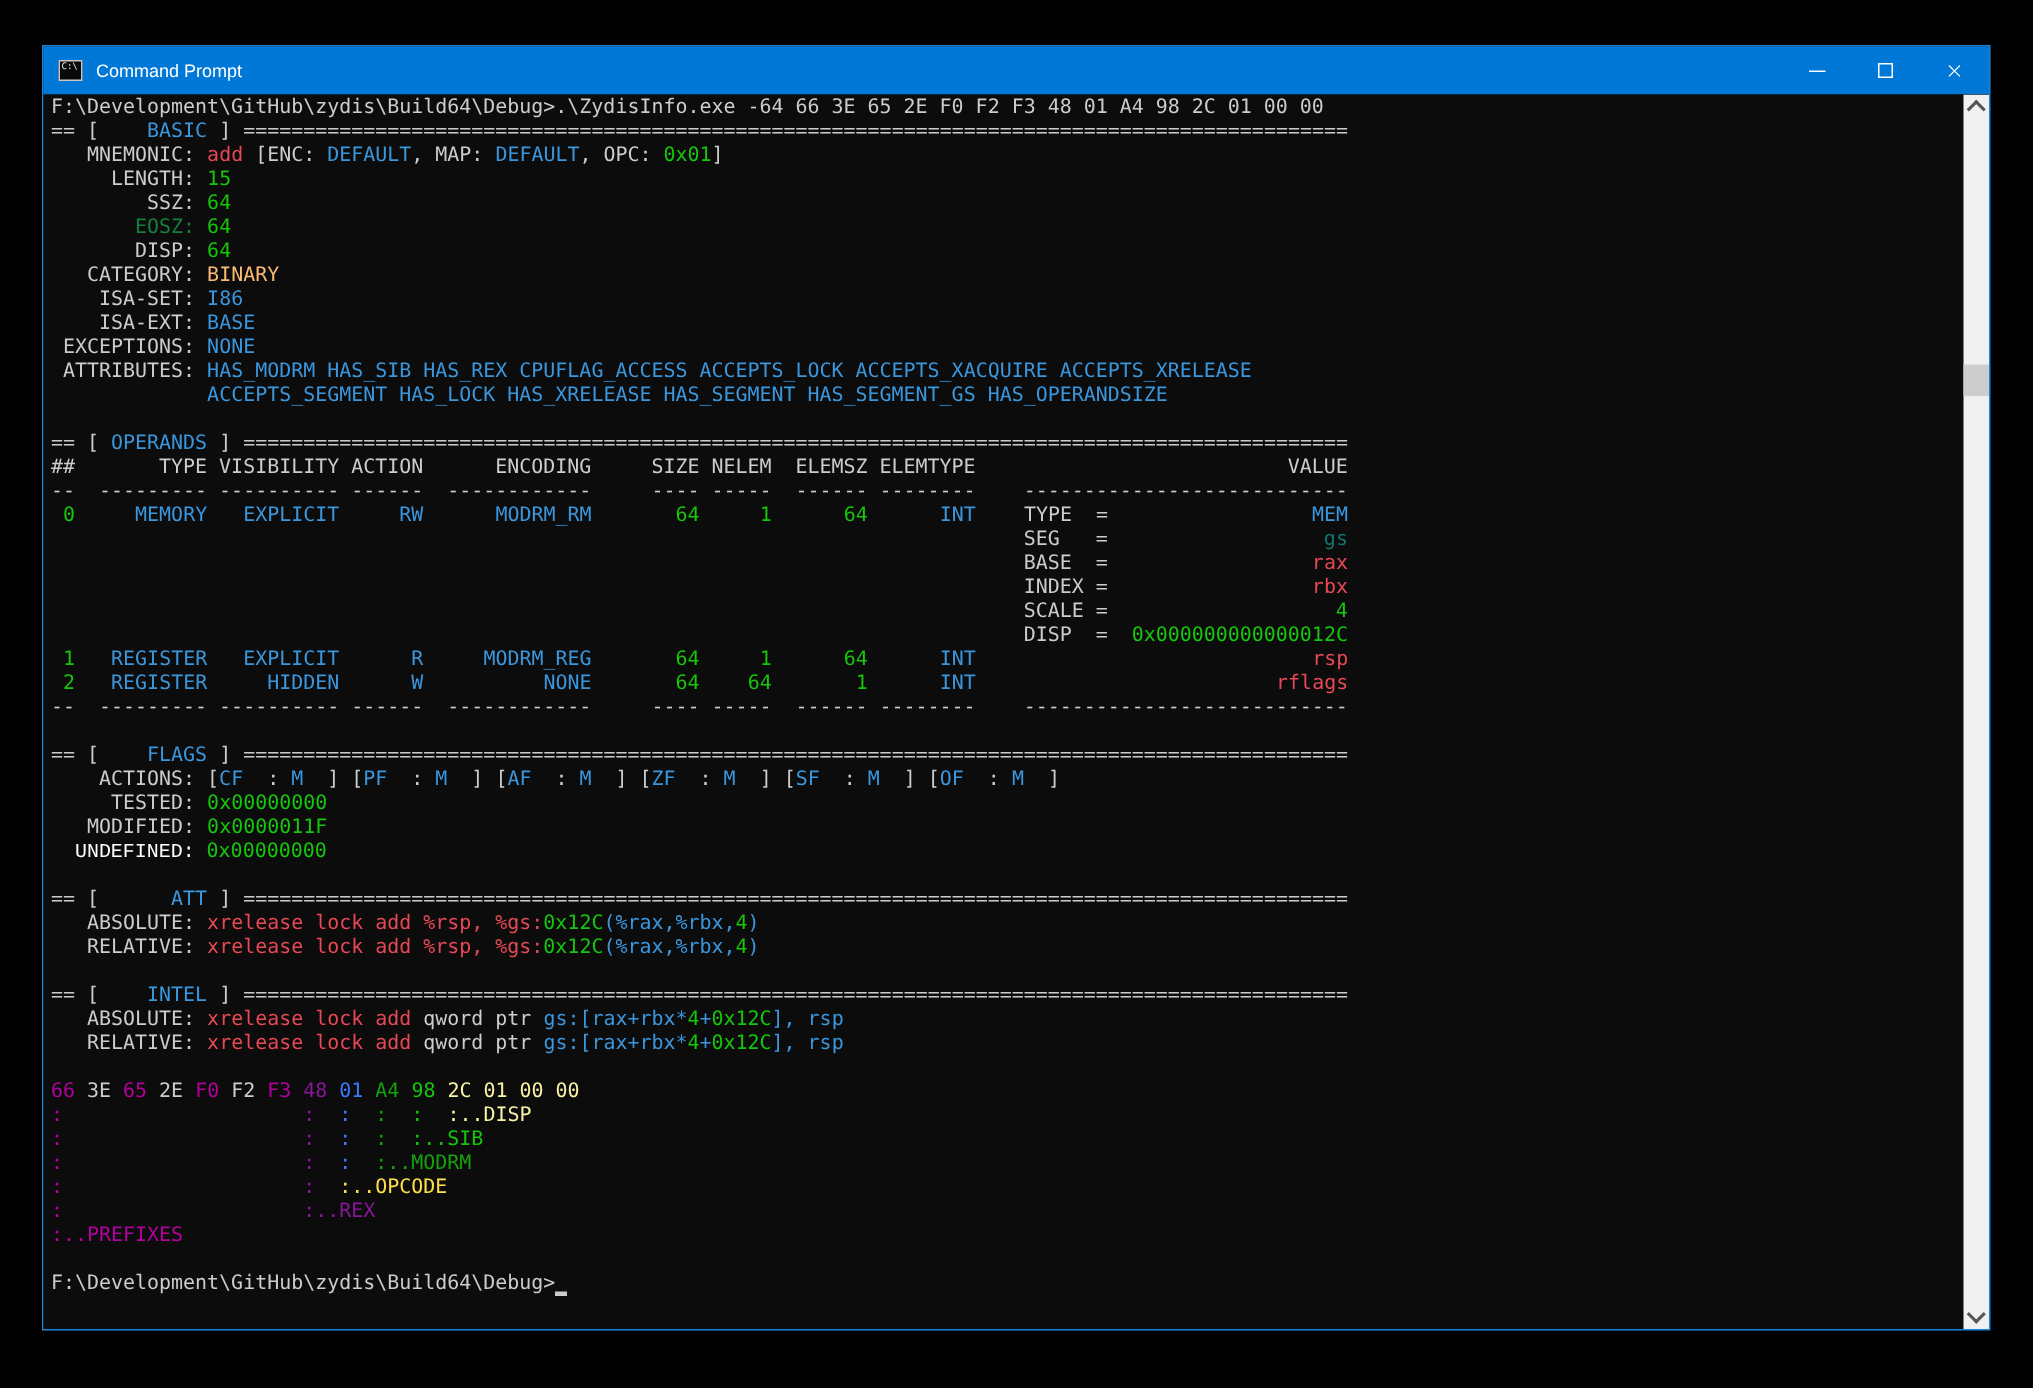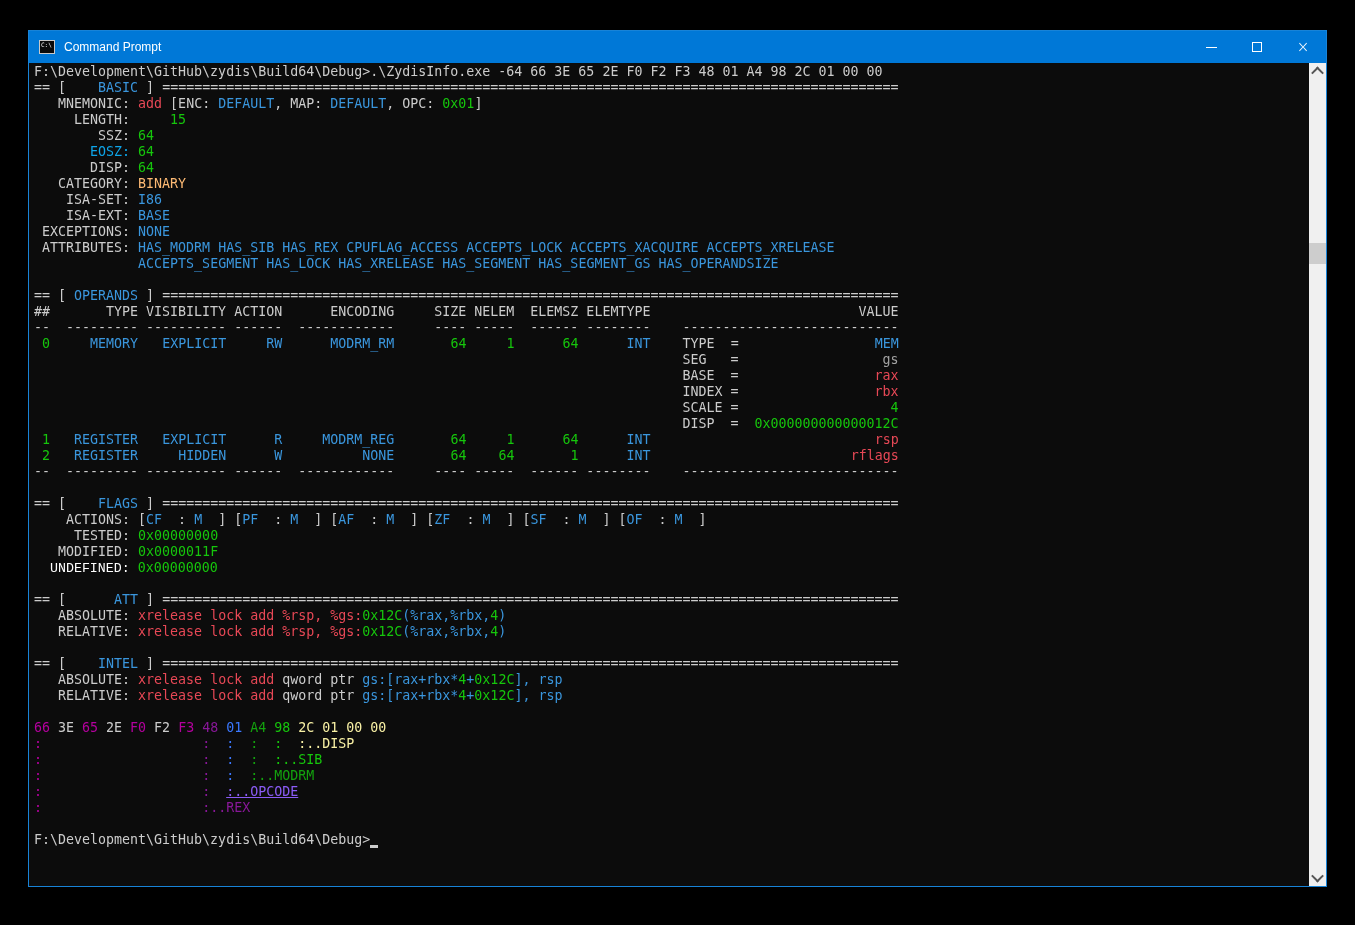--- a/index.html
+++ b/index.html
@@ -70,36 +70,36 @@
     </div>
     <div class="winbtn">
       <div class="close-glyph">×</div>
     </div>
   </div>
   <div class="console">
     <div class="lines">
         <div class="cline"><span style="color: rgb(204, 204, 204);">F:\Development\GitHub\zydis\Build64\Debug&gt;.\ZydisInfo.exe -64 66 3E 65 2E F0 F2 F3 48 01 A4 98 2C 01 00 00</span></div>
         <div class="cline"><span style="color: rgb(204, 204, 204);">== [</span><span style="color: rgb(58, 150, 221);">    BASIC</span><span style="color: rgb(204, 204, 204);"> ] </span><span style="color: rgb(204, 204, 204);">============================================================================================</span></div>
         <div class="cline"><span style="color: rgb(204, 204, 204);">   MNEMONIC: </span><span style="color: rgb(231, 72, 86);">add</span><span style="color: rgb(204, 204, 204);"> [ENC: </span><span style="color: rgb(58, 150, 221);">DEFAULT</span><span style="color: rgb(204, 204, 204);">, MAP: </span><span style="color: rgb(58, 150, 221);">DEFAULT</span><span style="color: rgb(204, 204, 204);">, OPC: </span><span style="color: rgb(22, 198, 12);">0x01</span><span style="color: rgb(204, 204, 204);">]</span></div>
-        <div class="cline"><span style="color: rgb(204, 204, 204);">     LENGTH: </span><span style="color: rgb(22, 198, 12); margin-left: 32px;">15</span></div>
+        <div class="cline"><span style="color: rgb(204, 204, 204);">     LENGTH: </span><span style="color: rgb(22, 198, 12);">15</span></div>
         <div class="cline"><span style="color: rgb(204, 204, 204);">        SSZ: </span><span style="color: rgb(22, 198, 12);">64</span></div>
-        <div class="cline"><span style="color: #0ea5e9;">       EOSZ: </span><span style="color: rgb(22, 198, 12);">64</span></div>
+        <div class="cline"><span style="color: #15803d;">       EOSZ: </span><span style="color: rgb(22, 198, 12);">64</span></div>
         <div class="cline"><span style="color: rgb(204, 204, 204);">       DISP: </span><span style="color: rgb(22, 198, 12);">64</span></div>
         <div class="cline"><span style="color: rgb(204, 204, 204);">   CATEGORY: </span><span style="color: #fdba74;">BINARY</span></div>
         <div class="cline"><span style="color: rgb(204, 204, 204);">    ISA-SET: </span><span style="color: rgb(58, 150, 221);">I86</span></div>
         <div class="cline"><span style="color: rgb(204, 204, 204);">    ISA-EXT: </span><span style="color: rgb(58, 150, 221);">BASE</span></div>
         <div class="cline"><span style="color: rgb(204, 204, 204);"> EXCEPTIONS: </span><span style="color: rgb(58, 150, 221);">NONE</span></div>
         <div class="cline"><span style="color: rgb(204, 204, 204);"> ATTRIBUTES: </span><span style="color: rgb(58, 150, 221);">HAS_MODRM HAS_SIB HAS_REX CPUFLAG_ACCESS ACCEPTS_LOCK ACCEPTS_XACQUIRE ACCEPTS_XRELEASE</span></div>
         <div class="cline"><span style="color: rgb(204, 204, 204);">             </span><span style="color: rgb(58, 150, 221);">ACCEPTS_SEGMENT HAS_LOCK HAS_XRELEASE HAS_SEGMENT HAS_SEGMENT_GS HAS_OPERANDSIZE</span></div>
         <div class="cline"></div>
         <div class="cline"><span style="color: rgb(204, 204, 204);">== [</span><span style="color: rgb(58, 150, 221);"> OPERANDS</span><span style="color: rgb(204, 204, 204);"> ] </span><span style="color: rgb(204, 204, 204);">============================================================================================</span></div>
         <div class="cline"><span style="color: rgb(204, 204, 204);">##       TYPE VISIBILITY ACTION      ENCODING     SIZE NELEM  ELEMSZ ELEMTYPE                          VALUE</span></div>
         <div class="cline"><span style="color: rgb(204, 204, 204);">--  --------- ---------- ------  ------------     ---- -----  ------ --------    ---------------------------</span></div>
         <div class="cline"><span style="color: rgb(204, 204, 204);"> </span><span style="color: rgb(22, 198, 12);">0</span><span style="color: rgb(204, 204, 204);">     </span><span style="color: rgb(58, 150, 221);">MEMORY</span><span style="color: rgb(204, 204, 204);">   </span><span style="color: rgb(58, 150, 221);">EXPLICIT</span><span style="color: rgb(204, 204, 204);">     </span><span style="color: rgb(58, 150, 221);">RW</span><span style="color: rgb(204, 204, 204);">      </span><span style="color: rgb(58, 150, 221);">MODRM_RM</span><span style="color: rgb(204, 204, 204);">       </span><span style="color: rgb(22, 198, 12);">64</span><span style="color: rgb(204, 204, 204);">     </span><span style="color: rgb(22, 198, 12);">1</span><span style="color: rgb(204, 204, 204);">      </span><span style="color: rgb(22, 198, 12);">64</span><span style="color: rgb(204, 204, 204);">      </span><span style="color: rgb(58, 150, 221);">INT</span><span style="color: rgb(204, 204, 204);">    TYPE  =</span><span style="color: rgb(204, 204, 204);">                 </span><span style="color: rgb(58, 150, 221);">MEM</span></div>
-        <div class="cline"><span style="color: rgb(204, 204, 204);">                                                                                 SEG   =                  </span><span style="color: #a3a3a3;">gs</span></div>
+        <div class="cline"><span style="color: rgb(204, 204, 204);">                                                                                 SEG   =                  </span><span style="color: #0f766e;">gs</span></div>
         <div class="cline"><span style="color: rgb(204, 204, 204);">                                                                                 BASE  =                 </span><span style="color: rgb(231, 72, 86);">rax</span></div>
         <div class="cline"><span style="color: rgb(204, 204, 204);">                                                                                 INDEX =                 </span><span style="color: rgb(231, 72, 86);">rbx</span></div>
         <div class="cline"><span style="color: rgb(204, 204, 204);">                                                                                 SCALE =                   </span><span style="color: rgb(22, 198, 12);">4</span></div>
         <div class="cline"><span style="color: rgb(204, 204, 204);">                                                                                 DISP  =  </span><span style="color: rgb(22, 198, 12);">0x000000000000012C</span></div>
         <div class="cline"><span style="color: rgb(204, 204, 204);"> </span><span style="color: rgb(22, 198, 12);">1</span><span style="color: rgb(204, 204, 204);">   </span><span style="color: rgb(58, 150, 221);">REGISTER</span><span style="color: rgb(204, 204, 204);">   </span><span style="color: rgb(58, 150, 221);">EXPLICIT</span><span style="color: rgb(204, 204, 204);">      </span><span style="color: rgb(58, 150, 221);">R</span><span style="color: rgb(204, 204, 204);">     </span><span style="color: rgb(58, 150, 221);">MODRM_REG</span><span style="color: rgb(204, 204, 204);">       </span><span style="color: rgb(22, 198, 12);">64</span><span style="color: rgb(204, 204, 204);">     </span><span style="color: rgb(22, 198, 12);">1</span><span style="color: rgb(204, 204, 204);">      </span><span style="color: rgb(22, 198, 12);">64</span><span style="color: rgb(204, 204, 204);">      </span><span style="color: rgb(58, 150, 221);">INT</span><span style="color: rgb(204, 204, 204);">                            </span><span style="color: rgb(231, 72, 86);">rsp</span></div>
         <div class="cline"><span style="color: rgb(204, 204, 204);"> </span><span style="color: rgb(22, 198, 12);">2</span><span style="color: rgb(204, 204, 204);">   </span><span style="color: rgb(58, 150, 221);">REGISTER</span><span style="color: rgb(204, 204, 204);">     </span><span style="color: rgb(58, 150, 221);">HIDDEN</span><span style="color: rgb(204, 204, 204);">      </span><span style="color: rgb(58, 150, 221);">W</span><span style="color: rgb(204, 204, 204);">          </span><span style="color: rgb(58, 150, 221);">NONE</span><span style="color: rgb(204, 204, 204);">       </span><span style="color: rgb(22, 198, 12);">64</span><span style="color: rgb(204, 204, 204);">    </span><span style="color: rgb(22, 198, 12);">64</span><span style="color: rgb(204, 204, 204);">       </span><span style="color: rgb(22, 198, 12);">1</span><span style="color: rgb(204, 204, 204);">      </span><span style="color: rgb(58, 150, 221);">INT</span><span style="color: rgb(204, 204, 204);">                         </span><span style="color: rgb(231, 72, 86);">rflags</span></div>
         <div class="cline"><span style="color: rgb(204, 204, 204);">--  --------- ---------- ------  ------------     ---- -----  ------ --------    ---------------------------</span></div>
         <div class="cline"></div>
         <div class="cline"><span style="color: rgb(204, 204, 204);">== [</span><span style="color: rgb(58, 150, 221);">    FLAGS</span><span style="color: rgb(204, 204, 204);"> ] </span><span style="color: rgb(204, 204, 204);">============================================================================================</span></div>
         <div class="cline"><span style="color: rgb(204, 204, 204);">    ACTIONS: [</span><span style="color: rgb(58, 150, 221);">CF</span><span style="color: rgb(204, 204, 204);">  : </span><span style="color: rgb(58, 150, 221);">M</span><span style="color: rgb(204, 204, 204);">  ] [</span><span style="color: rgb(58, 150, 221);">PF</span><span style="color: rgb(204, 204, 204);">  : </span><span style="color: rgb(58, 150, 221);">M</span><span style="color: rgb(204, 204, 204);">  ] [</span><span style="color: rgb(58, 150, 221);">AF</span><span style="color: rgb(204, 204, 204);">  : </span><span style="color: rgb(58, 150, 221);">M</span><span style="color: rgb(204, 204, 204);">  ] [</span><span style="color: rgb(58, 150, 221);">ZF</span><span style="color: rgb(204, 204, 204);">  : </span><span style="color: rgb(58, 150, 221);">M</span><span style="color: rgb(204, 204, 204);">  ] [</span><span style="color: rgb(58, 150, 221);">SF</span><span style="color: rgb(204, 204, 204);">  : </span><span style="color: rgb(58, 150, 221);">M</span><span style="color: rgb(204, 204, 204);">  ] [</span><span style="color: rgb(58, 150, 221);">OF</span><span style="color: rgb(204, 204, 204);">  : </span><span style="color: rgb(58, 150, 221);">M</span><span style="color: rgb(204, 204, 204);">  ]</span></div>
@@ -112,22 +112,23 @@
         <div class="cline"><span style="color: rgb(204, 204, 204);">   RELATIVE: </span><span style="color: rgb(231, 72, 86);">xrelease lock add %rsp, %gs:</span><span style="color: rgb(22, 198, 12);">0x12C</span><span style="color: rgb(58, 150, 221);">(%rax,%rbx,</span><span style="color: rgb(22, 198, 12);">4</span><span style="color: rgb(58, 150, 221);">)</span></div>
         <div class="cline"></div>
         <div class="cline"><span style="color: rgb(204, 204, 204);">== [</span><span style="color: rgb(58, 150, 221);">    INTEL</span><span style="color: rgb(204, 204, 204);"> ] </span><span style="color: rgb(204, 204, 204);">============================================================================================</span></div>
         <div class="cline"><span style="color: rgb(204, 204, 204);">   ABSOLUTE: </span><span style="color: rgb(231, 72, 86);">xrelease lock add </span><span style="color: rgb(204, 204, 204);">qword ptr </span><span style="color: rgb(58, 150, 221);">gs:[rax+rbx*</span><span style="color: rgb(22, 198, 12);">4</span><span style="color: rgb(58, 150, 221);">+</span><span style="color: rgb(22, 198, 12);">0x12C</span><span style="color: rgb(58, 150, 221);">], rsp</span></div>
         <div class="cline"><span style="color: rgb(204, 204, 204);">   RELATIVE: </span><span style="color: rgb(231, 72, 86);">xrelease lock add </span><span style="color: rgb(204, 204, 204);">qword ptr </span><span style="color: rgb(58, 150, 221);">gs:[rax+rbx*</span><span style="color: rgb(22, 198, 12);">4</span><span style="color: rgb(58, 150, 221);">+</span><span style="color: rgb(22, 198, 12);">0x12C</span><span style="color: rgb(58, 150, 221);">], rsp</span></div>
         <div class="cline"></div>
         <div class="cline"><span style="color: rgb(180, 0, 158);">66</span><span style="color: rgb(204, 204, 204);"> 3E </span><span style="color: rgb(180, 0, 158);">65</span><span style="color: rgb(204, 204, 204);"> 2E </span><span style="color: rgb(180, 0, 158);">F0</span><span style="color: rgb(204, 204, 204);"> F2 </span><span style="color: rgb(180, 0, 158);">F3</span><span style="color: rgb(204, 204, 204);"> </span><span style="color: rgb(136, 23, 152);">48</span><span style="color: rgb(204, 204, 204);"> </span><span style="color: rgb(59, 120, 255);">01</span><span style="color: rgb(204, 204, 204);"> </span><span style="color: rgb(19, 161, 14);">A4</span><span style="color: rgb(204, 204, 204);"> </span><span style="color: rgb(22, 198, 12);">98</span><span style="color: rgb(204, 204, 204);"> </span><span style="color: rgb(249, 241, 165);">2C 01 00 00</span></div>
         <div class="cline"><span style="color: rgb(180, 0, 158);">:</span><span style="color: rgb(204, 204, 204);">                    </span><span style="color: rgb(136, 23, 152);">:</span><span style="color: rgb(204, 204, 204);">  </span><span style="color: rgb(59, 120, 255);">:</span><span style="color: rgb(204, 204, 204);">  </span><span style="color: rgb(19, 161, 14);">:</span><span style="color: rgb(204, 204, 204);">  </span><span style="color: rgb(22, 198, 12);">:</span><span style="color: rgb(204, 204, 204);">  </span><span style="color: rgb(249, 241, 165);">:..DISP</span></div>
         <div class="cline"><span style="color: rgb(180, 0, 158);">:</span><span style="color: rgb(204, 204, 204);">                    </span><span style="color: rgb(136, 23, 152);">:</span><span style="color: rgb(204, 204, 204);">  </span><span style="color: rgb(59, 120, 255);">:</span><span style="color: rgb(204, 204, 204);">  </span><span style="color: rgb(19, 161, 14);">:</span><span style="color: rgb(204, 204, 204);">  </span><span style="color: rgb(22, 198, 12);">:..SIB</span></div>
         <div class="cline"><span style="color: rgb(180, 0, 158);">:</span><span style="color: rgb(204, 204, 204);">                    </span><span style="color: rgb(136, 23, 152);">:</span><span style="color: rgb(204, 204, 204);">  </span><span style="color: rgb(59, 120, 255);">:</span><span style="color: rgb(204, 204, 204);">  </span><span style="color: rgb(19, 161, 14);">:..MODRM</span></div>
-        <div class="cline"><span style="color: rgb(180, 0, 158);">:</span><span style="color: rgb(204, 204, 204);">                    </span><span style="color: rgb(136, 23, 152);">:</span><span style="color: rgb(204, 204, 204);">  </span><span style="color: #8b5cf6; text-decoration: underline;">:..OPCODE</span></div>
+        <div class="cline"><span style="color: rgb(180, 0, 158);">:</span><span style="color: rgb(204, 204, 204);">                    </span><span style="color: rgb(136, 23, 152);">:</span><span style="color: rgb(204, 204, 204);">  </span><span style="color: #fde047;">:..OPCODE</span></div>
         <div class="cline"><span style="color: rgb(180, 0, 158);">:</span><span style="color: rgb(204, 204, 204);">                    </span><span style="color: rgb(136, 23, 152);">:..REX</span></div>
+        <div class="cline"><span style="color: rgb(180, 0, 158);">:..PREFIXES</span></div>
         <div class="cline"></div>
         <div class="cline"><span style="color: rgb(204, 204, 204);">F:\Development\GitHub\zydis\Build64\Debug&gt;</span><span class="cursor"></span></div>
       </div>
     <div class="scrollbar">
       <div class="scroll-btn up">
         <div class="chev up"></div>
       </div>
       <div class="scroll-thumb"></div>
       <div class="scroll-btn down">
         <div class="chev down"></div>

